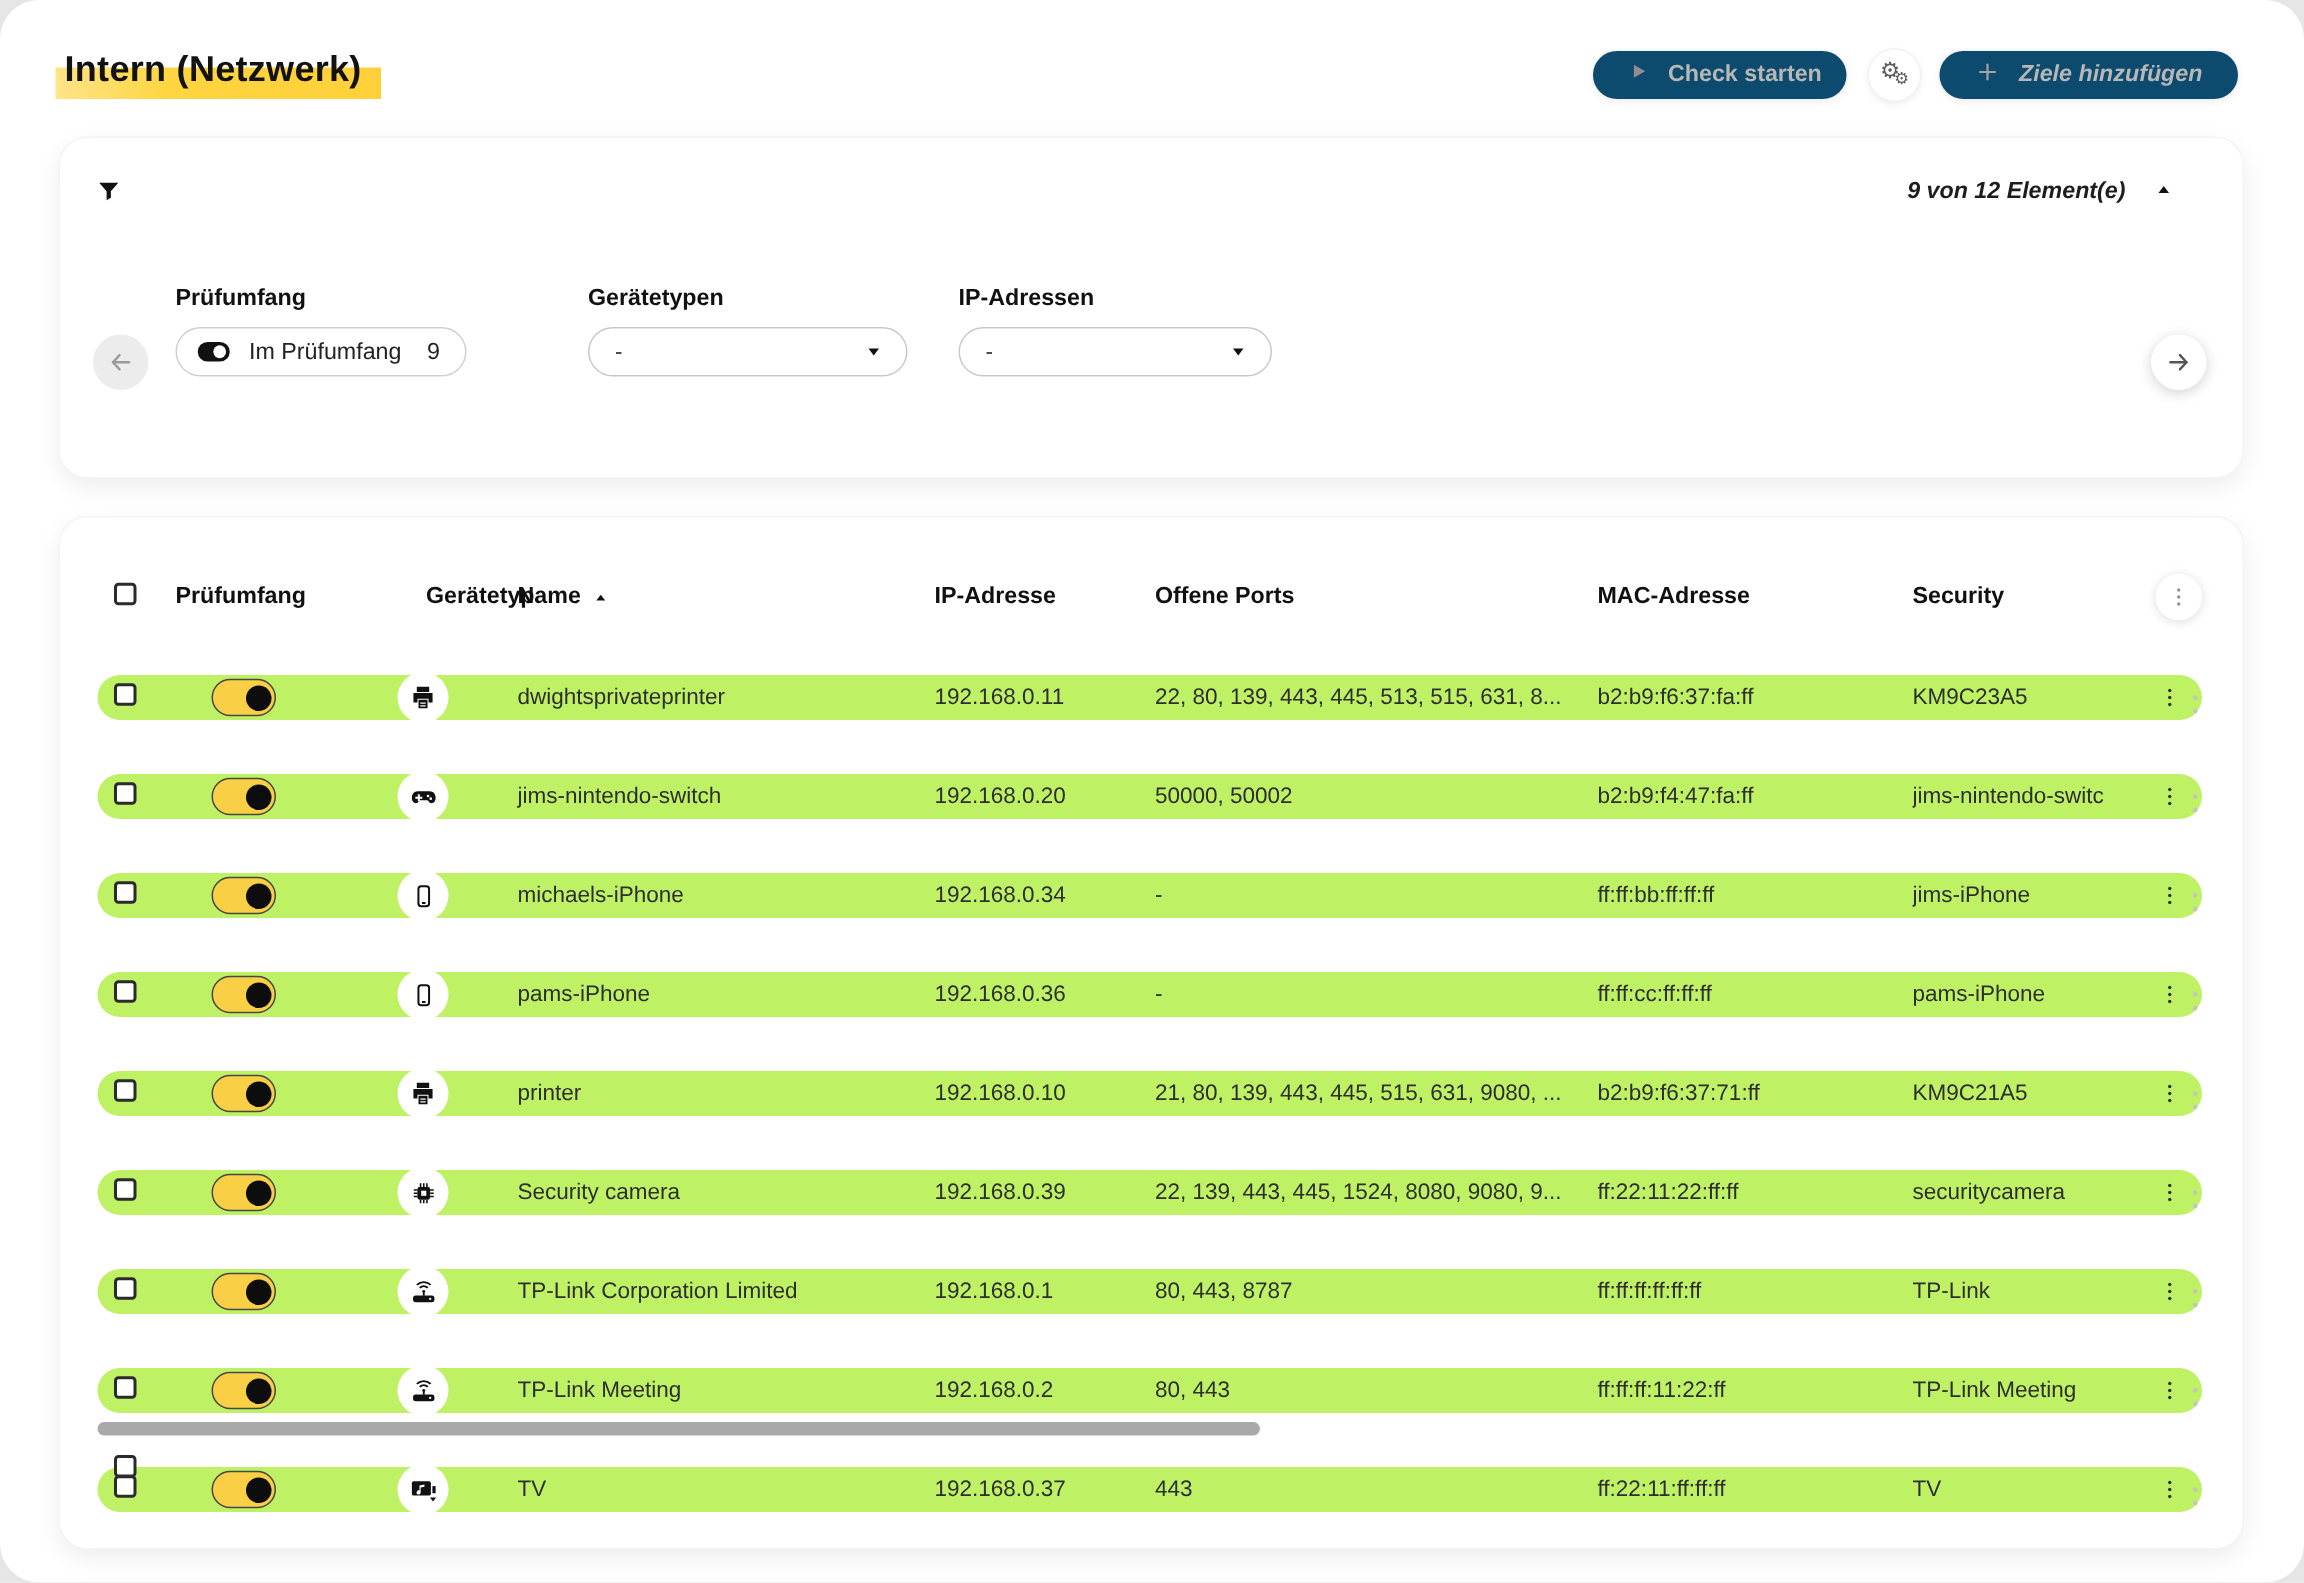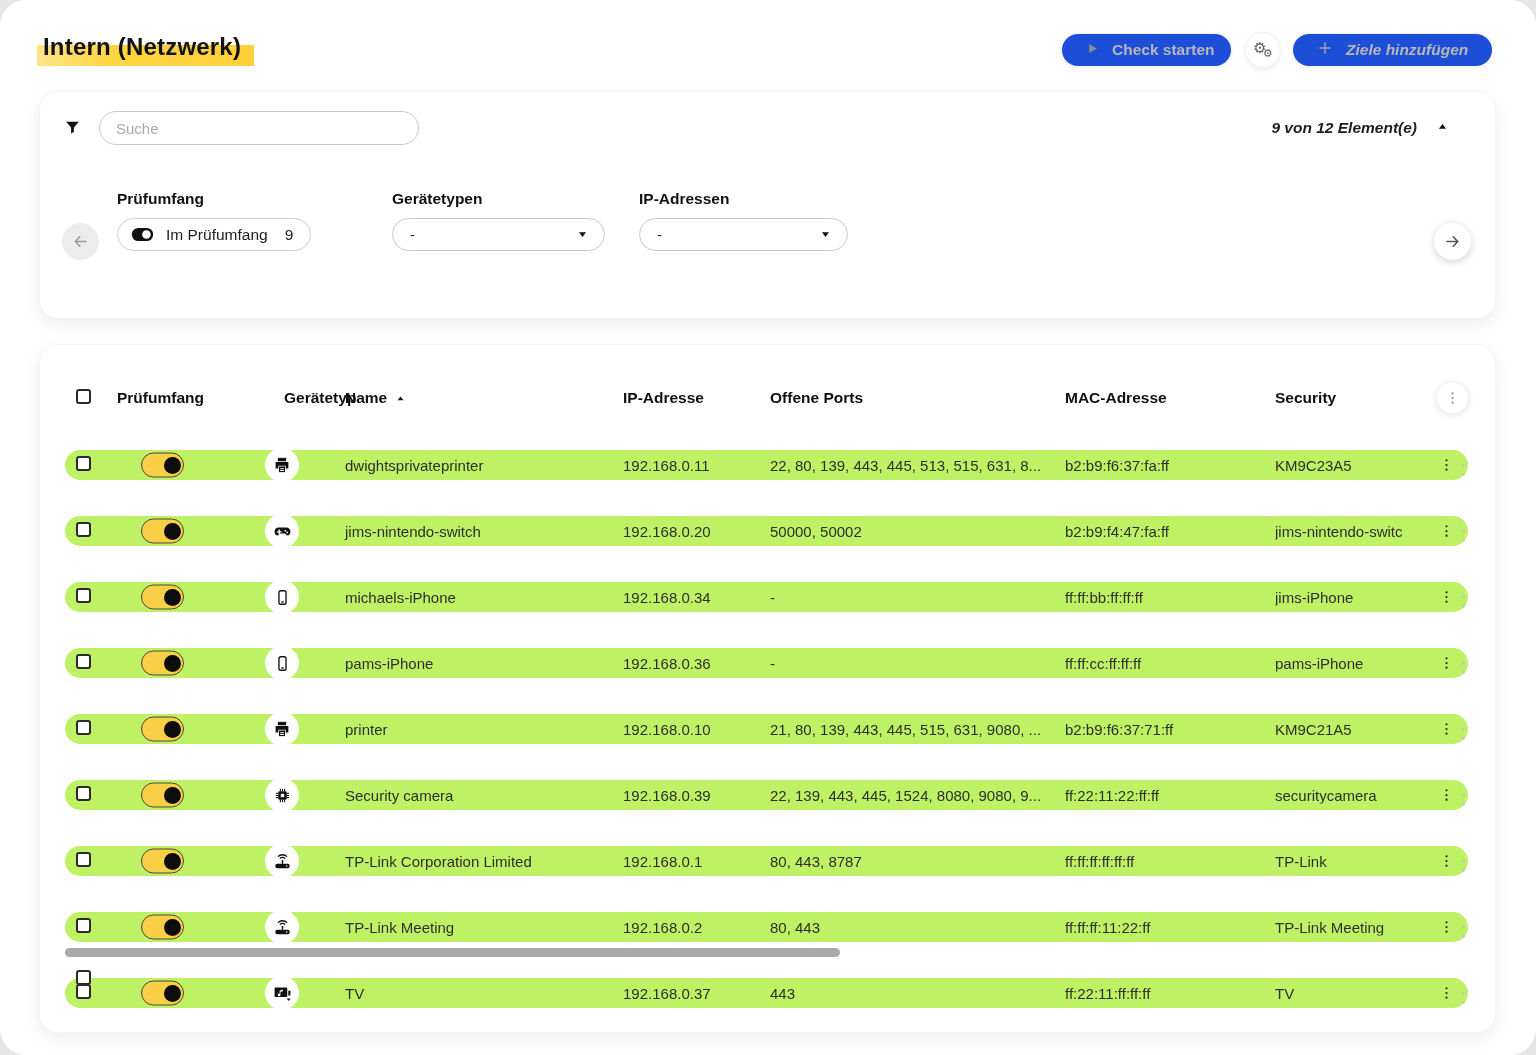--- a/index.html
+++ b/index.html
@@ -3,21 +3,21 @@
 <meta charset="utf-8">
 <style>
   html,body{margin:0;padding:0;background:#e6e6e6;}
   body{width:1536px;height:1055px;position:relative;font-family:"Liberation Sans","DejaVu Sans",sans-serif;-webkit-font-smoothing:antialiased;}
   .window{position:absolute;inset:0;background:#ffffff;border-radius:26px;overflow:hidden;}
 
   
   .page-title{position:absolute;left:43px;top:33px;font-size:24px;font-weight:800;color:#121212;letter-spacing:.2px;z-index:2;}
   .page-title .hl{position:absolute;left:-6px;right:-13px;top:12px;bottom:-5px;background:linear-gradient(90deg,#ffe489,#ffd540 35%,#ffd03a);z-index:-1;}
 
-  .pill-btn{position:absolute;height:32px;border-radius:16px;background:#1d4ed8;
+  .pill-btn{position:absolute;height:32px;border-radius:16px;background:#0c4a6e;
     box-shadow:0 0 0 1px #f2f2f2,0 2px 6px rgba(0,0,0,.07);
     display:flex;align-items:center;gap:13px;padding:0 24px;box-sizing:border-box;
     color:#b7b7b7;font-size:15.5px;font-weight:600;cursor:pointer;white-space:nowrap;}
   .btn-check{left:1062px;top:34px;width:169px;}
   .btn-add{left:1293px;top:34px;width:199px;font-style:italic;}
   .circle-btn{position:absolute;left:1246px;top:33px;width:34px;height:34px;border-radius:50%;background:#fff;
     box-shadow:0 0 0 1px #f2f2f2,0 2px 6px rgba(0,0,0,.09);display:flex;align-items:center;justify-content:center;cursor:pointer;}
   .gears{color:#5c5c5c;line-height:0;}
   .gears .g1{font-size:15px;}
   .gears .g2{font-size:11px;margin-left:-4px;vertical-align:-4px;display:inline-block;}
@@ -113,21 +113,20 @@
           <line x1="12" y1="4.5" x2="12" y2="19.5"></line>
           <line x1="4.5" y1="12" x2="19.5" y2="12"></line>
         </svg></span>
     <span>Ziele hinzufügen</span>
   </div>
 
   <div class="filter-card">
     <span class="funnel"><svg viewBox="0 0 24 24" width="17" height="17">
           <path d="M3 4h18l-7 8v6l-4 2.4V12L3 4z" fill="#111"></path>
         </svg></span>
-    <input class="search-input" type="text" placeholder="Suche" style="">
     <div class="result-count">9 von 12 Element(e)</div>
     <span class="collapse-btn"><svg viewBox="0 0 24 24" width="13" height="13">
           <path d="M12 7.5l6.5 8.5h-13z" fill="#111"></path>
         </svg></span>
 
     <div class="nav-circle nav-left">
       <span><svg viewBox="0 0 24 24" width="19" height="19" fill="none" stroke="#9a9a9a" stroke-width="2" stroke-linecap="round" stroke-linejoin="round">
             <line x1="19" y1="12" x2="5.5" y2="12"></line>
             <polyline points="11 6 5.5 12 11 18"></polyline>
           </svg></span>

